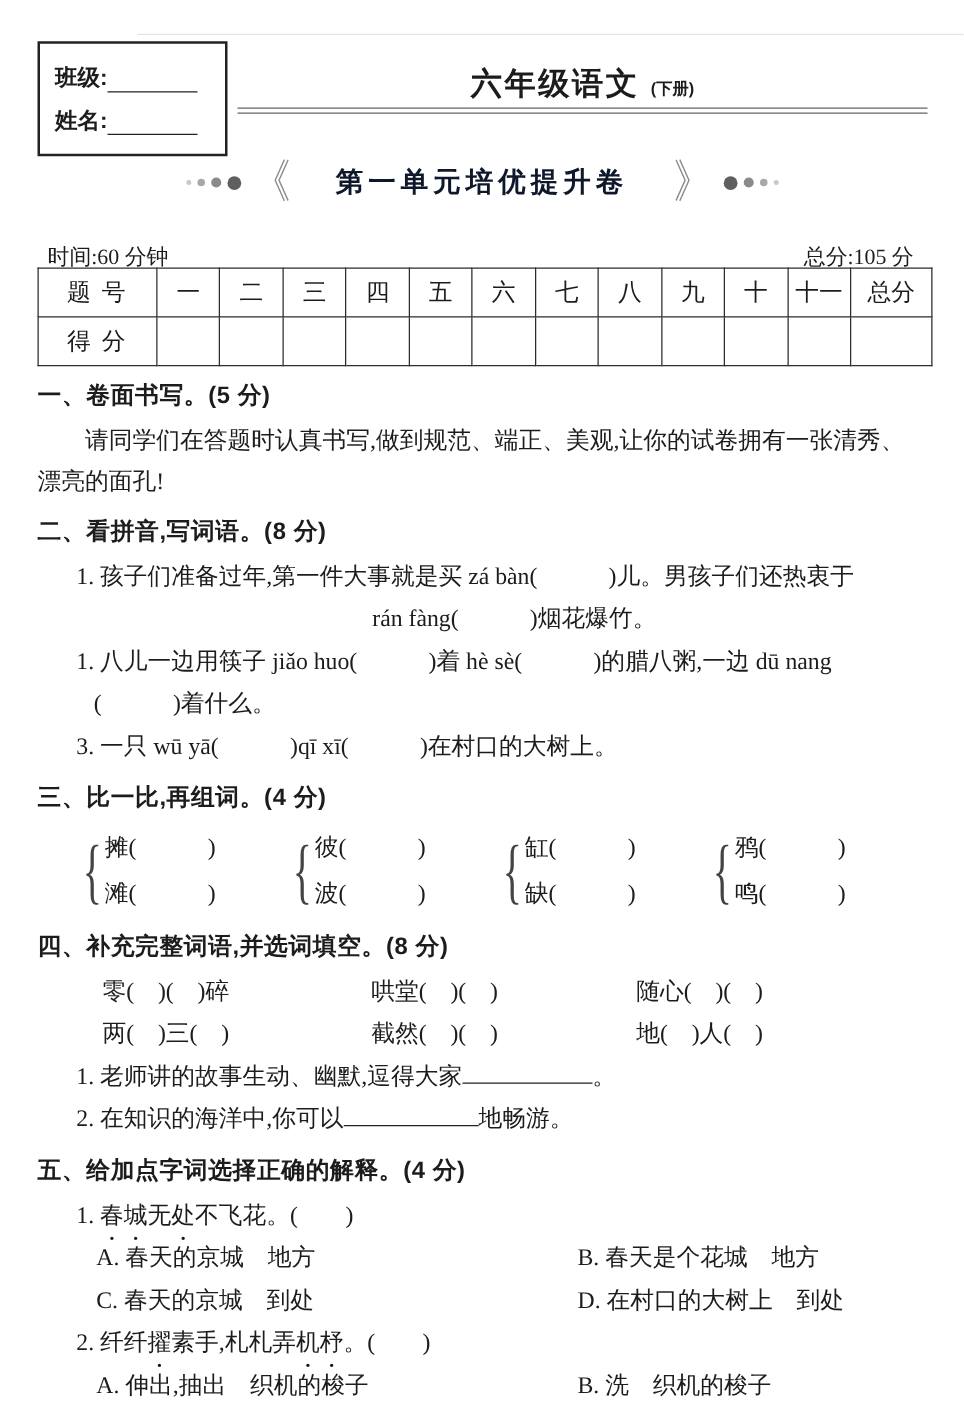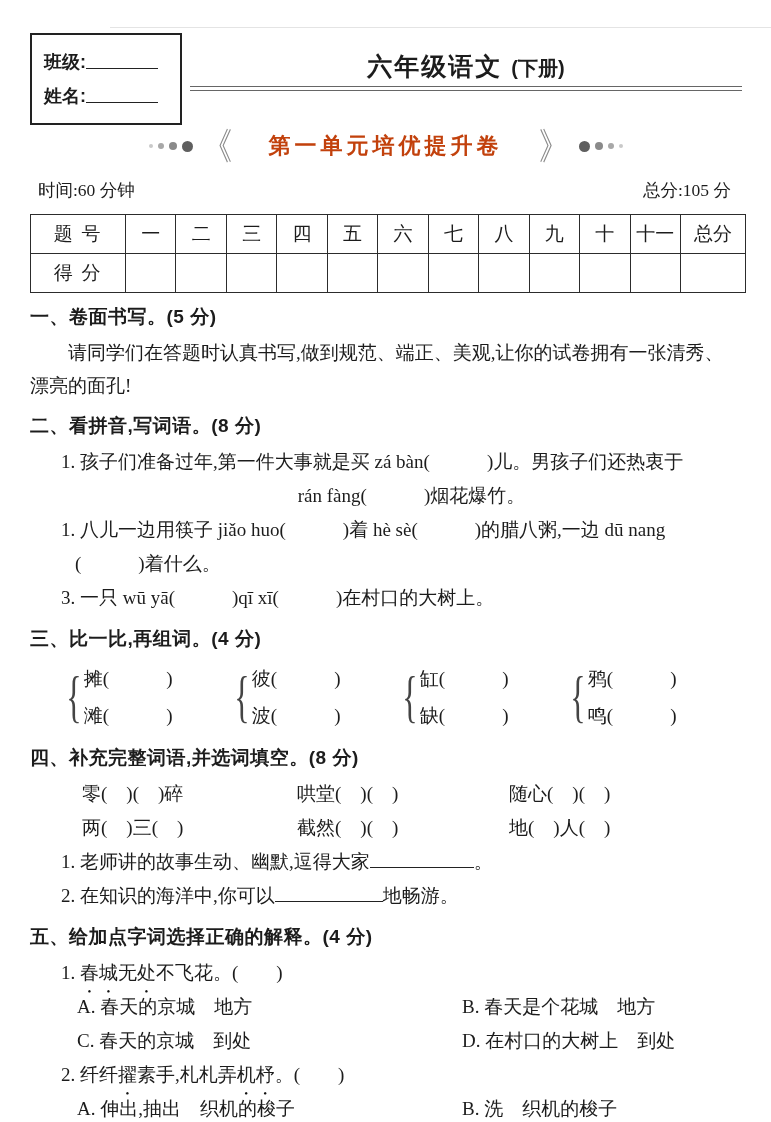--- a/index.html
+++ b/index.html
@@ -10,48 +10,48 @@
   .page{position:absolute;inset:0;}
   .faint-top-line{position:absolute;top:27px;left:110px;right:0;border-top:1px solid #e4e4e4;}
 
   
   .idbox{
     position:absolute;left:30px;top:33px;width:152px;height:92px;
     border:2.5px solid #222;background:#fff;box-sizing:border-box;
     display:flex;flex-direction:column;justify-content:center;gap:10px;padding:4px 8px 4px 12px;
     font-size:18px;font-weight:700;font-family:"Liberation Sans",sans-serif;
   }
-  .idrow{display:flex;align-items:flex-start;white-space:nowrap;}
+  .idrow{display:flex;align-items:flex-end;white-space:nowrap;}
   .idline{display:inline-block;width:72px;border-bottom:1.5px solid #222;height:1em;}
   .main-title{
     position:absolute;left:190px;top:50px;width:552px;text-align:center;
     font-family:"Liberation Sans",sans-serif;font-weight:700;font-size:25px;letter-spacing:2px;
   }
-  .main-title .sub{font-size:20px;font-weight:700;letter-spacing:0;}
+  .main-title .sub{font-size:13px;font-weight:700;letter-spacing:0;}
   .double-rule{position:absolute;left:190px;right:29px;top:86px;height:3px;
     border-top:1.5px solid #666;border-bottom:1.5px solid #666;}
 
   .banner{
     position:absolute;left:0;top:131px;width:100%;
     display:flex;align-items:center;justify-content:center;gap:10px;
   }
   .banner .title{
     font-family:"Liberation Sans",sans-serif;font-weight:700;font-size:22px;
-    letter-spacing:4px;margin:0 26px;color:#c2410c;
+    letter-spacing:4px;margin:0 26px;color:#0f172a;
   }
   .dotrun{display:flex;align-items:center;gap:5px;}
   .dot-d{border-radius:50%;display:inline-block;}
   .d1{width:4px;height:4px;background:#c9c9c9;}
   .d2{width:6px;height:6px;background:#a8a8a8;}
   .d3{width:8px;height:8px;background:#8a8a8a;}
   .d4{width:11px;height:11px;background:#5f5f5f;}
   .flourish{font-size:30px;color:#8b8b8b;font-family:"Liberation Serif",serif;line-height:1;transform:scaleY(1.25);}
 
   .meta-row{
-    position:absolute;left:38px;right:40px;top:178px;
+    position:absolute;left:38px;right:40px;top:193px;
     display:flex;justify-content:space-between;font-size:17.5px;
   }
 
   
   .body-col{position:absolute;left:30px;top:214px;width:716px;}
   table.score{border-collapse:collapse;width:100%;table-layout:fixed;}
   table.score td{
     border:1.5px solid #2c2c2c;height:38px;text-align:center;vertical-align:middle;
     font-size:19px;padding:0;
   }

